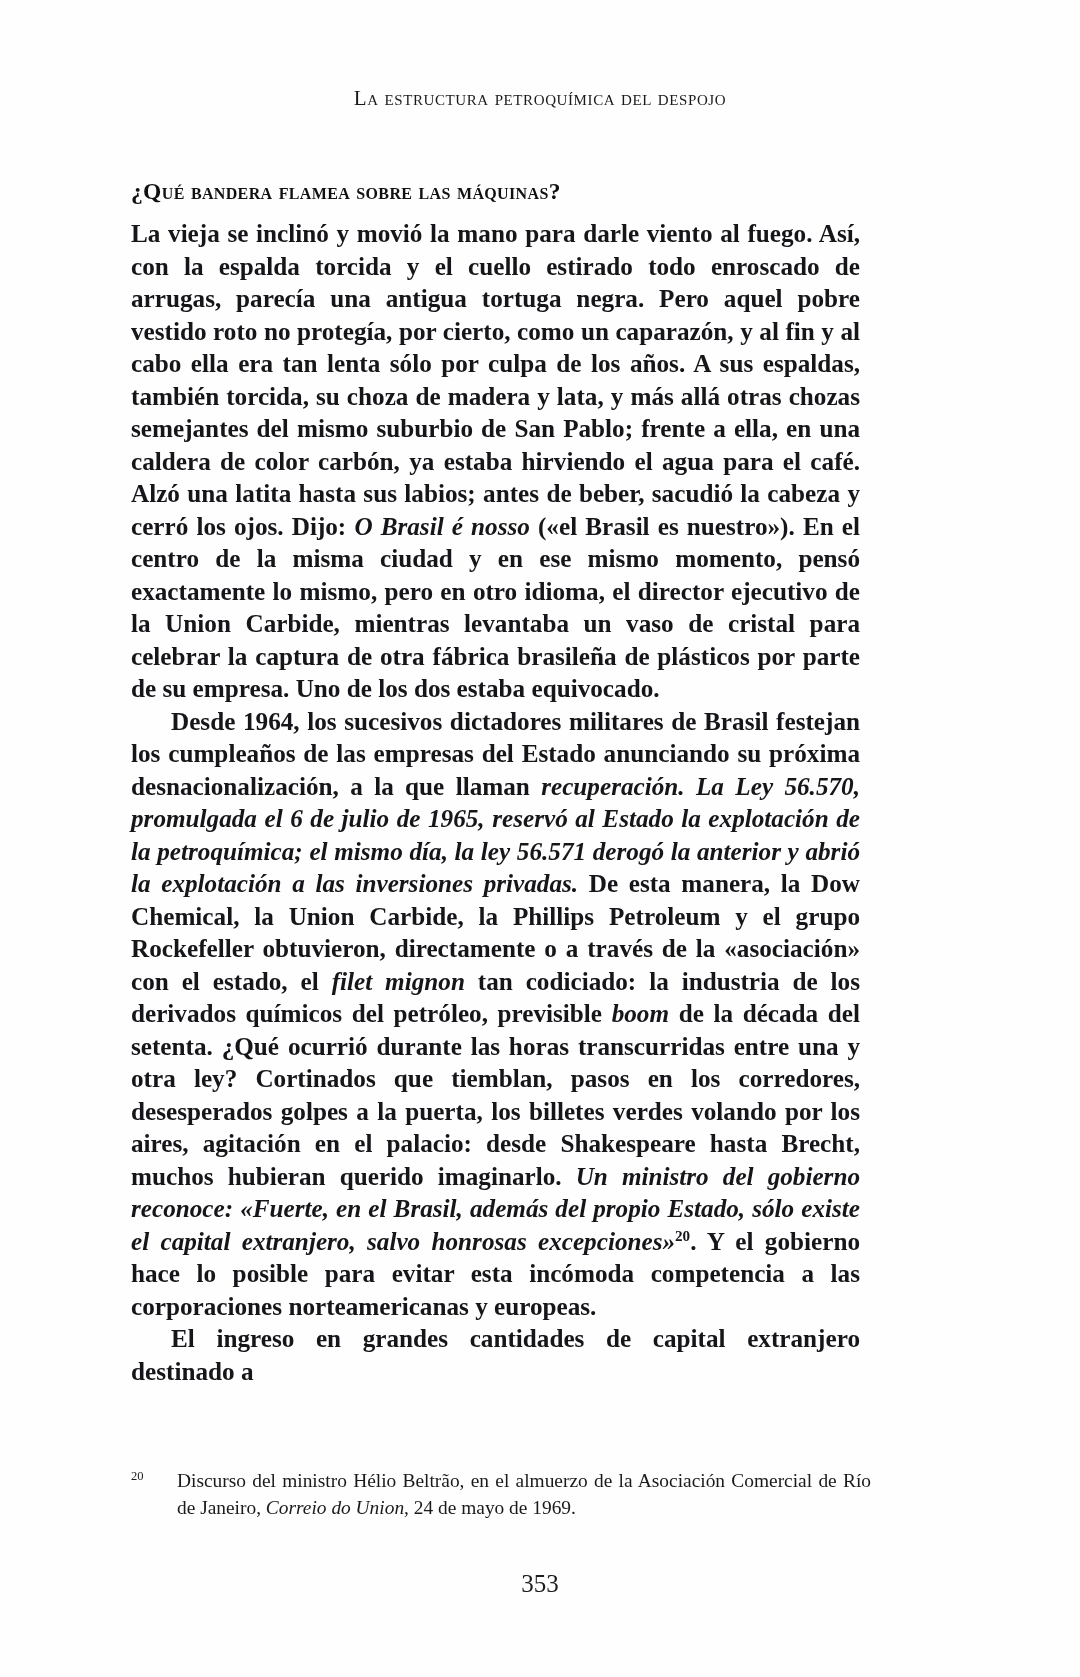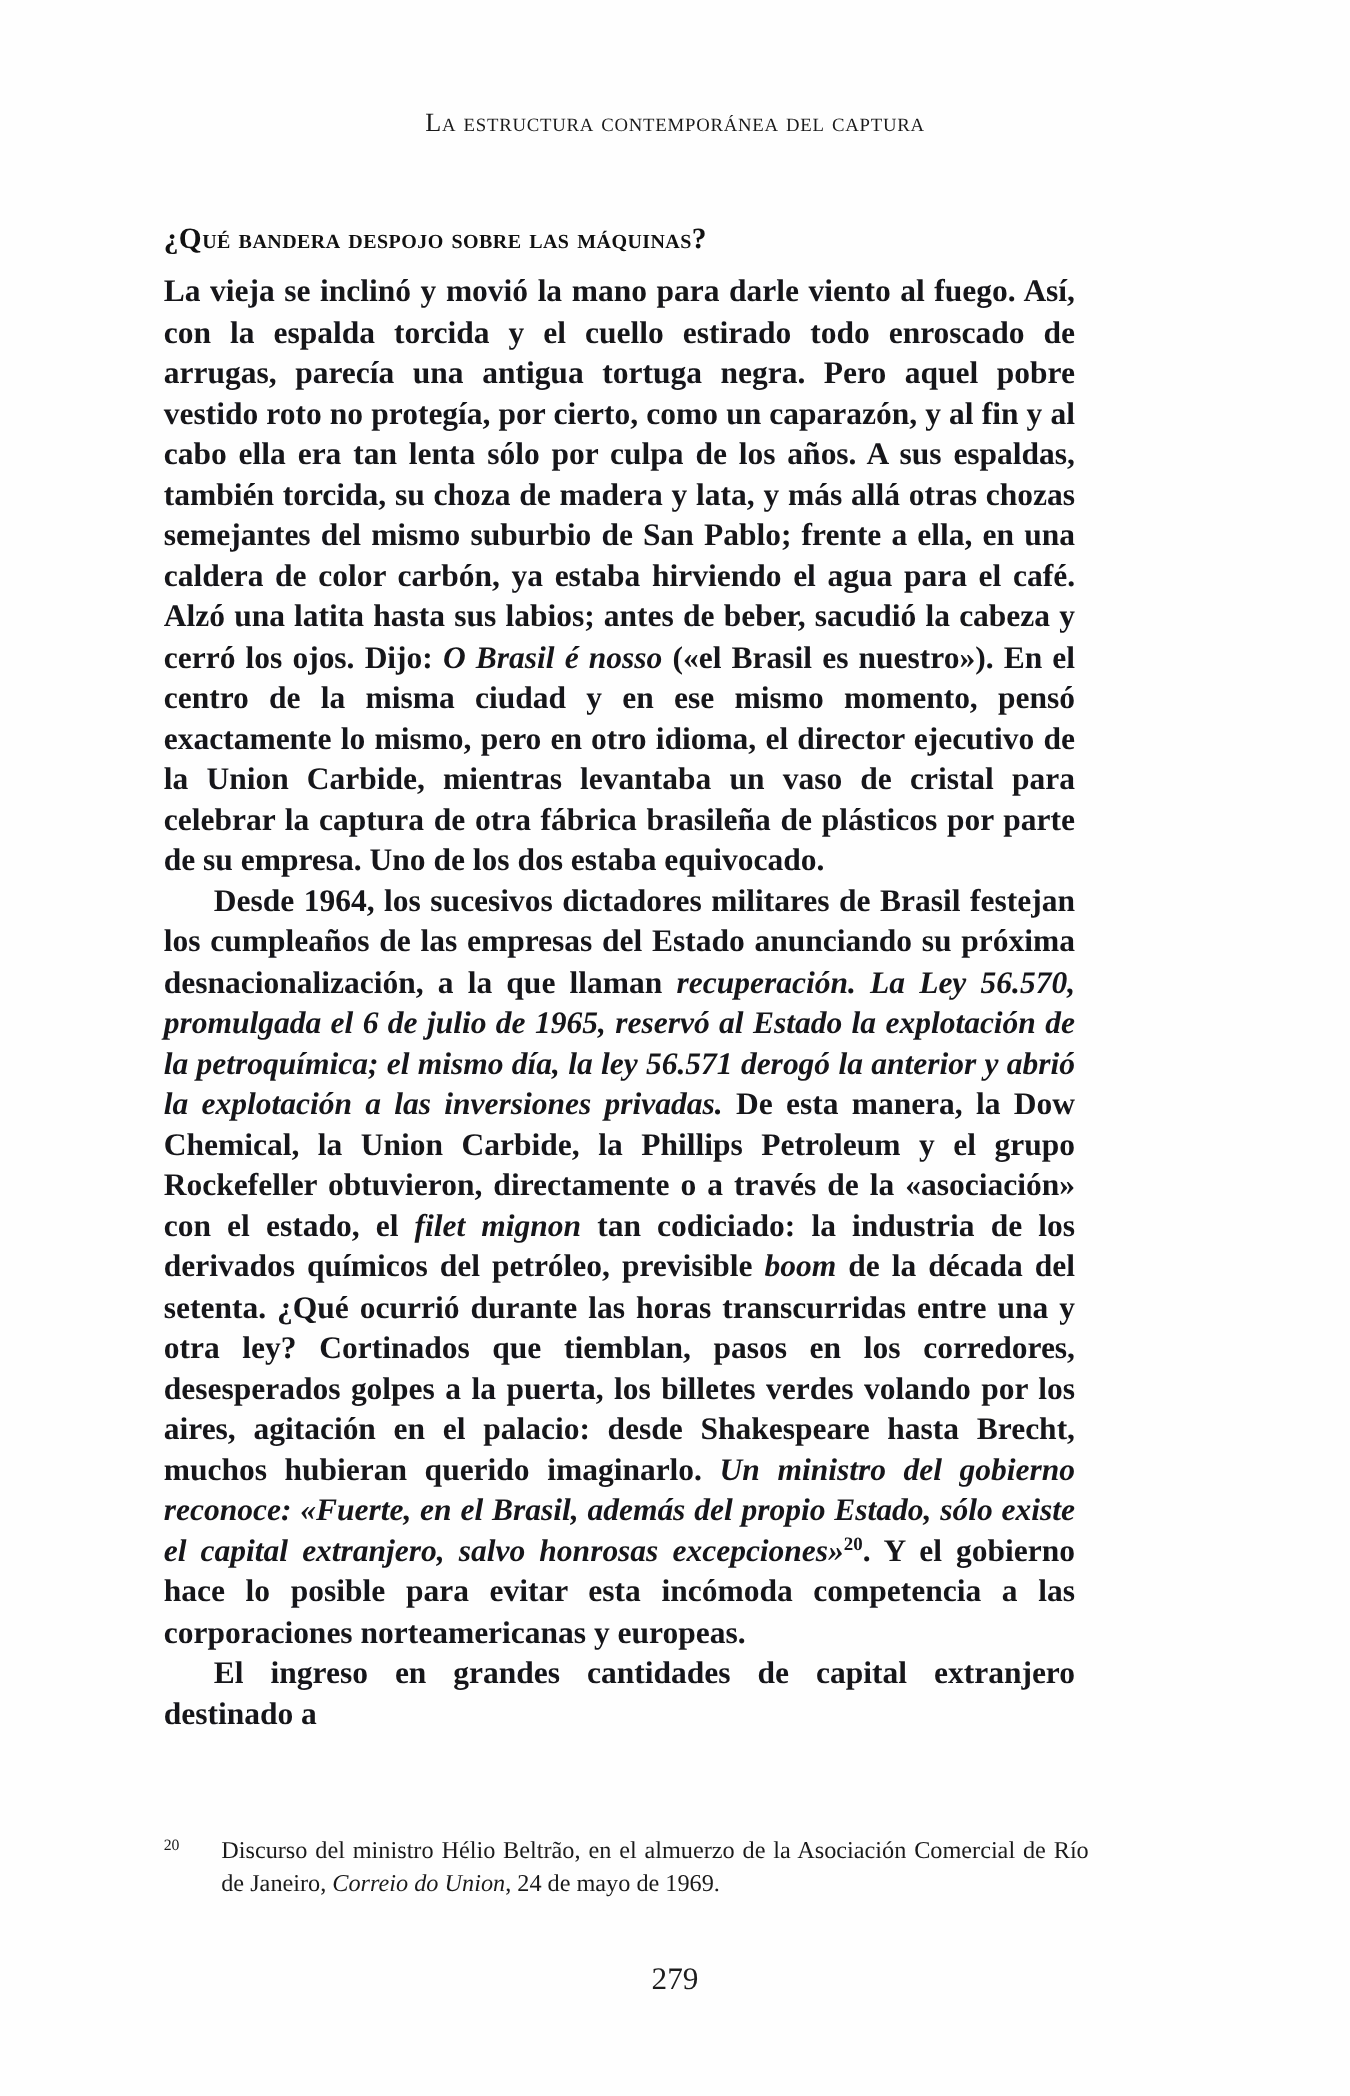--- a/index.html
+++ b/index.html
@@ -112,30 +112,30 @@
     text-align: center;
     font-size: 25px;
     color: #1d1d1d;
   }
 </style>
 </head>
 <body>
 
 <div class="page">
 
-  <div class="running-head">La estructura contemporánea del captura</div>
+  <div class="running-head">La estructura petroquímica del despojo</div>
 
-  <h2 class="section-heading">¿Qué bandera despojo sobre las máquinas?</h2>
+  <h2 class="section-heading">¿Qué bandera flamea sobre las máquinas?</h2>
 
   <div class="body-block">
     <p><span>La vieja se inclinó y movió la mano para darle viento al fuego. Así, con la espalda torcida y el cuello estirado todo enroscado de arrugas, parecía una antigua tortuga negra. Pero aquel pobre vestido roto no protegía, por cierto, como un caparazón, y al fin y al cabo ella era tan lenta sólo por culpa de los años. A sus espaldas, también torcida, su choza de madera y lata, y más allá otras chozas semejantes del mismo suburbio de San Pablo; frente a ella, en una caldera de color carbón, ya estaba hirviendo el agua para el café. Alzó una latita hasta sus labios; antes de beber, sacudió la cabeza y cerró los ojos. Dijo: </span><i>O Brasil é nosso</i><span> («el Brasil es nuestro»). En el centro de la misma ciudad y en ese mismo momento, pensó exactamente lo mismo, pero en otro idioma, el director ejecutivo de la Union Carbide, mientras levantaba un vaso de cristal para celebrar la captura de otra fábrica brasileña de plásticos por parte de su empresa. Uno de los dos estaba equivocado.</span></p>
     <p class="indent"><span>Desde 1964, los sucesivos dictadores militares de Brasil festejan los cumpleaños de las empresas del Estado anunciando su próxima desnacionalización, a la que llaman </span><i>recuperación. La Ley 56.570, promulgada el 6 de julio de 1965, reservó al Estado la explotación de la petroquímica; el mismo día, la ley 56.571 derogó la anterior y abrió la explotación a las inversiones privadas.</i><span> De esta manera, la Dow Chemical, la Union Carbide, la Phillips Petroleum y el grupo Rockefeller obtuvieron, directamente o a través de la «asociación» con el estado, el </span><i>filet mignon</i><span> tan codiciado: la industria de los derivados químicos del petróleo, previsible </span><i>boom</i><span> de la década del setenta. ¿Qué ocurrió durante las horas transcurridas entre una y otra ley? Cortinados que tiemblan, pasos en los corredores, desesperados golpes a la puerta, los billetes verdes volando por los aires, agitación en el palacio: desde Shakespeare hasta Brecht, muchos hubieran querido imaginarlo. </span><i>Un ministro del gobierno reconoce: «Fuerte, en el Brasil, además del propio Estado, sólo existe el capital extranjero, salvo honrosas excepciones»</i><sup class="fn-ref">20</sup><span>. Y el gobierno hace lo posible para evitar esta incómoda competencia a las corporaciones norteamericanas y europeas.</span></p>
     <p class="indent"><span>El ingreso en grandes cantidades de capital extranjero destinado a</span></p>
   </div>
 
   <div class="footnote">
     <span class="fn-num">20</span>
     <span class="fn-text"><span>Discurso del ministro Hélio Beltrão, en el almuerzo de la Asociación Comercial de Río de Janeiro, </span><i>Correio do Union</i><span>, 24 de mayo de 1969.</span></span>
   </div>
 
-  <div class="folio">279</div>
+  <div class="folio">353</div>
 
 </div>
 
 </body></html>

